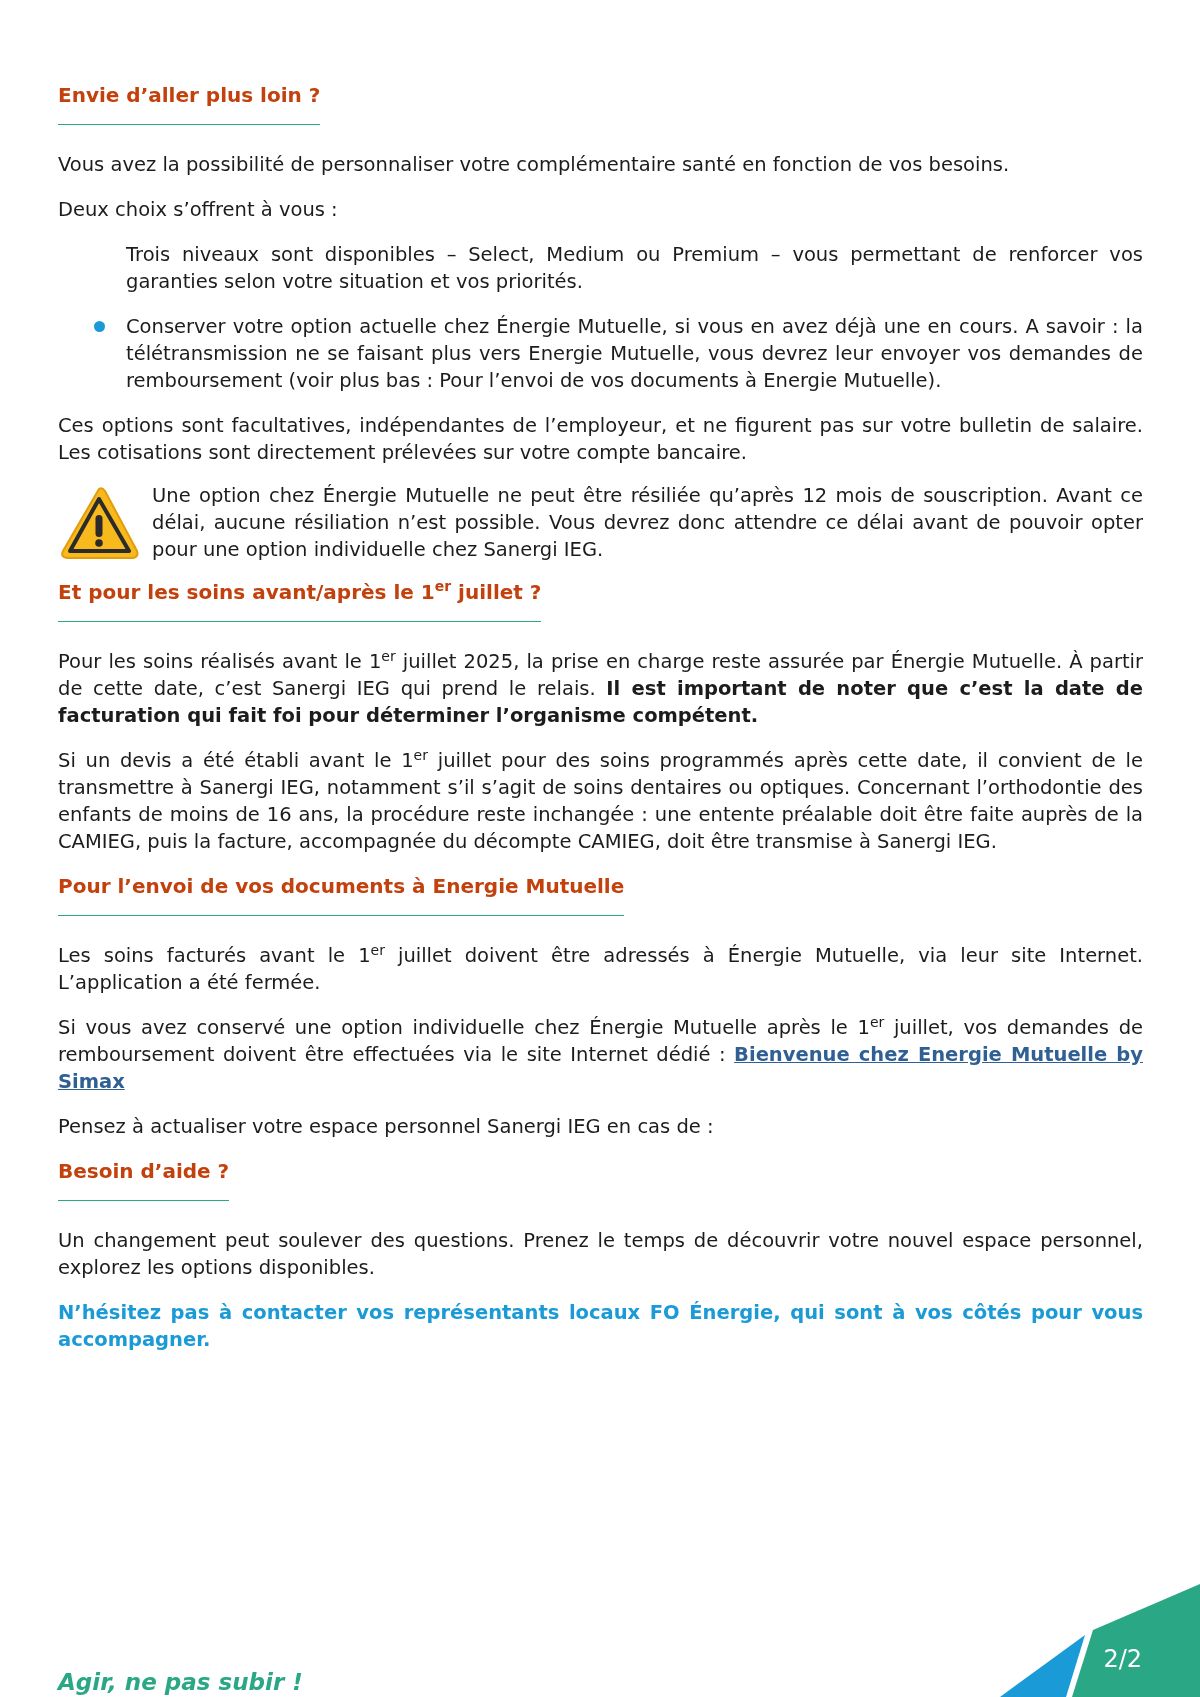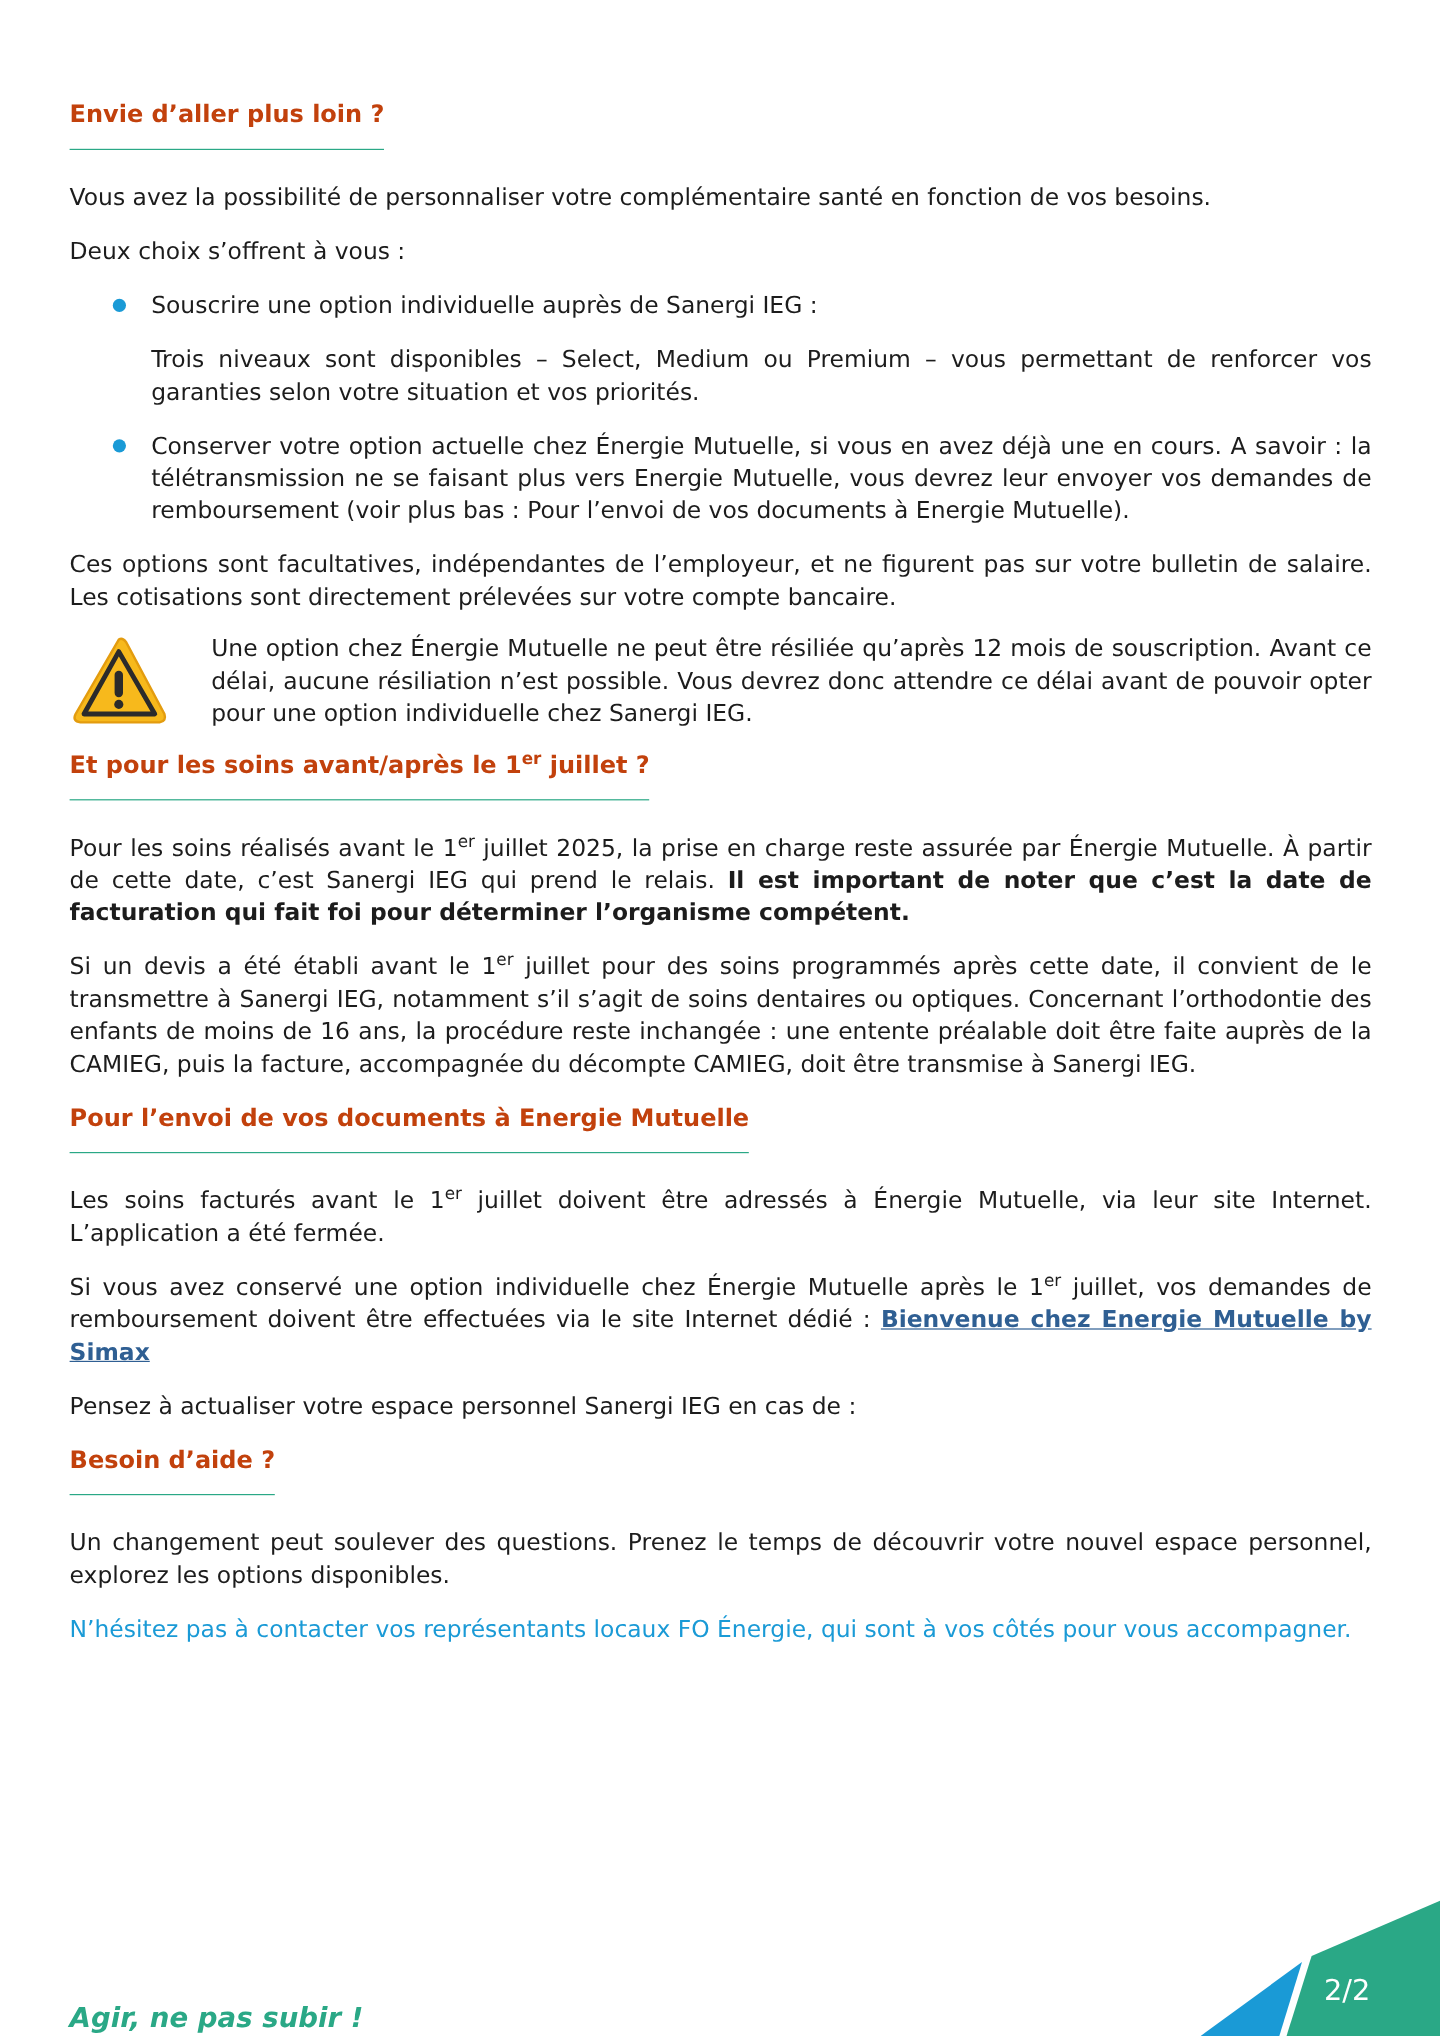--- a/index.html
+++ b/index.html
@@ -14,49 +14,43 @@
     }
     p { margin: 12px 0 18px 0; text-align: justify; }
     sup { font-size: 14px; line-height: 0; }
     ul { list-style: none; margin: 0; padding: 0; }
     ul li { position: relative; padding-left: 68px; margin-bottom: 18px; text-align: justify; }
     ul li .dot {
       position: absolute; left: 36px; top: 8px; width: 11px; height: 11px; border-radius: 50%;
       background: #1a9ad6;
     }
     .subp { padding-left: 68px; }
-    .warn { display: flex; align-items: flex-start; gap: 36px; margin: -2px 0 16px 0; }
+    .warn { display: flex; align-items: flex-end; gap: 12px; margin: -2px 0 16px 0; }
     .warn svg { flex: 0 0 auto; width: 82px; height: 78px; margin-top: 2px; }
     .warn-text { text-align: justify; }
     .link { color: #2f5f93; font-weight: bold; text-decoration: underline; }
-    .cta { color: #1a9ad6; font-weight: normal; }
+    .cta { color: #1a9ad6; font-weight: bold; }
     .tagline {
       position: absolute; left: 58px; top: 1642px; color: #2aa886; font-style: italic;
       font-weight: bold; font-size: 23px; margin-top: 27px;
     }
     .corner { position: absolute; right: 0; bottom: 0; width: 200px; height: 150px; }
     .pagenum {
       position: absolute; right: 58px; bottom: 24px; color: #ffffff; font-weight: normal; font-size: 24px;
     }
   </style>
 </head>
 <body>
 
 <div class="page">
 
   <div>
     <div class="h">Envie d’aller plus loin ?</div>
     <p>Vous avez la possibilité de personnaliser votre complémentaire santé en fonction de vos besoins.</p>
     <p>Deux choix s’offrent à vous :</p>
-    <ul>
-      <li>
-        <span class="dot"></span>
-        <span>Souscrire une option individuelle auprès de Sanergi IEG :</span>
-      </li>
-    </ul>
     <p class="subp">Trois niveaux sont disponibles – Select, Medium ou Premium – vous permettant de renforcer vos garanties selon votre situation et vos priorités.</p>
     <ul>
       <li>
         <span class="dot"></span>
         <span>Conserver votre option actuelle chez Énergie Mutuelle, si vous en avez déjà une en cours. A savoir : la télétransmission ne se faisant plus vers Energie Mutuelle, vous devrez leur envoyer vos demandes de remboursement (voir plus bas : Pour l’envoi de vos documents à Energie Mutuelle).</span>
       </li>
     </ul>
     <p>Ces options sont facultatives, indépendantes de l’employeur, et ne figurent pas sur votre bulletin de salaire. Les cotisations sont directement prélevées sur votre compte bancaire.</p>
     <div class="warn">
       <svg viewBox="0 0 82 78">

